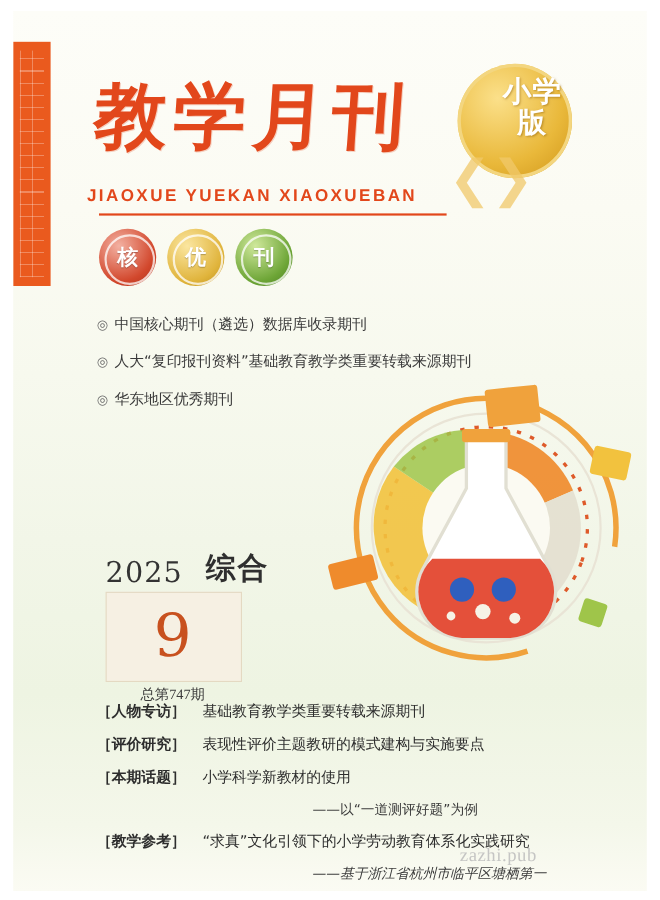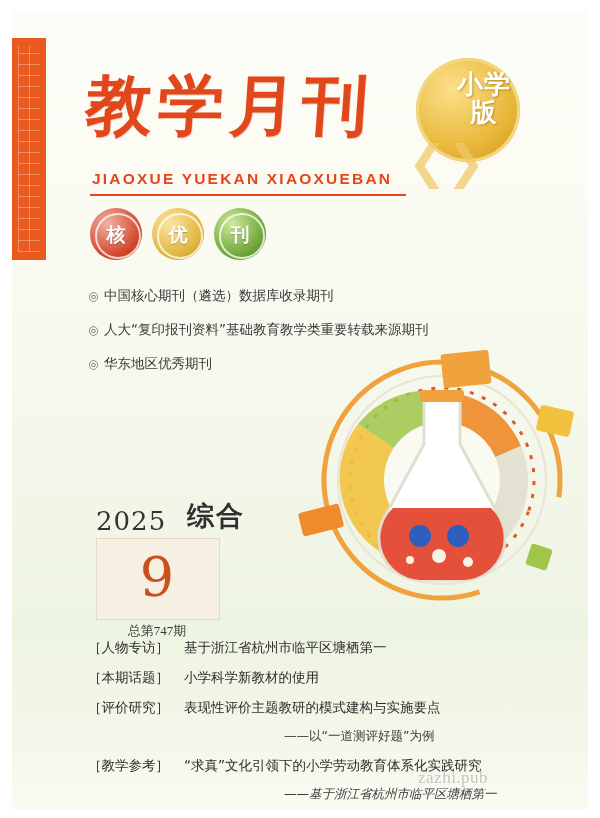--- a/index.html
+++ b/index.html
@@ -67,21 +67,21 @@
     font-weight: bold;
     font-size: 66px;
     letter-spacing: 6px;
     line-height: 86px;
     white-space: nowrap;
     transform: skewX(-4deg);
     text-shadow: 1px 1px 0 rgba(226,71,27,.25);
   }
   .pinyin {
     position: absolute;
-    left: 80px;
+    left: 67px;
     top: 160px;
     width: 340px;
     color: #e2471b;
     font-family: "Liberation Sans", sans-serif;
     font-size: 15.5px;
     font-weight: bold;
     letter-spacing: 2.2px;
     white-space: nowrap;
   }
   .pinyin-rule {
@@ -273,20 +273,21 @@
     line-height: 30px;
     color: #2d2d2d;
     font-size: 13.5px;
     font-family: "DejaVu Sans", sans-serif;
     white-space: nowrap;
   }
   .toc-cat {
     display: inline-block;
     width: 96px;
     color: #2d2d2d;
+    font-weight: bold;
   }
   .toc-title {
     display: inline-block;
   }
   .toc-sub {
     position: relative;
     height: 28px;
     line-height: 28px;
     padding-left: 196px;
     font-size: 12.5px;
@@ -389,27 +390,27 @@
     <div class="issue">
       <div class="issue-year">2025</div>
       <div class="issue-kind">综合</div>
       <div class="issue-box"></div>
       <div class="issue-num">9</div>
       <div class="issue-total">总第747期</div>
     </div>
 
     <div class="contents">
       <div class="toc-row">
-        <span class="toc-cat">［人物专访］</span><span class="toc-title">基于浙江省杭州市临平区塘栖第一</span>
+        <span class="toc-cat">［人物专访］</span><span class="toc-title">基础教育教学类重要转载来源期刊</span>
+      </div>
+      <div class="toc-row">
+        <span class="toc-cat">［评价研究］</span><span class="toc-title">表现性评价主题教研的模式建构与实施要点</span>
       </div>
       <div class="toc-row">
         <span class="toc-cat">［本期话题］</span><span class="toc-title">小学科学新教材的使用</span>
-      </div>
-      <div class="toc-row">
-        <span class="toc-cat">［评价研究］</span><span class="toc-title">表现性评价主题教研的模式建构与实施要点</span>
       </div>
       <div class="toc-sub">——以“一道测评好题”为例</div>
       <div class="toc-row">
         <span class="toc-cat">［教学参考］</span><span class="toc-title">“求真”文化引领下的小学劳动教育体系化实践研究</span>
       </div>
       <div class="toc-sub indent-deep">——基于浙江省杭州市临平区塘栖第一</div>
     </div>
 
     <div class="watermark">zazhi.pub</div>
 

